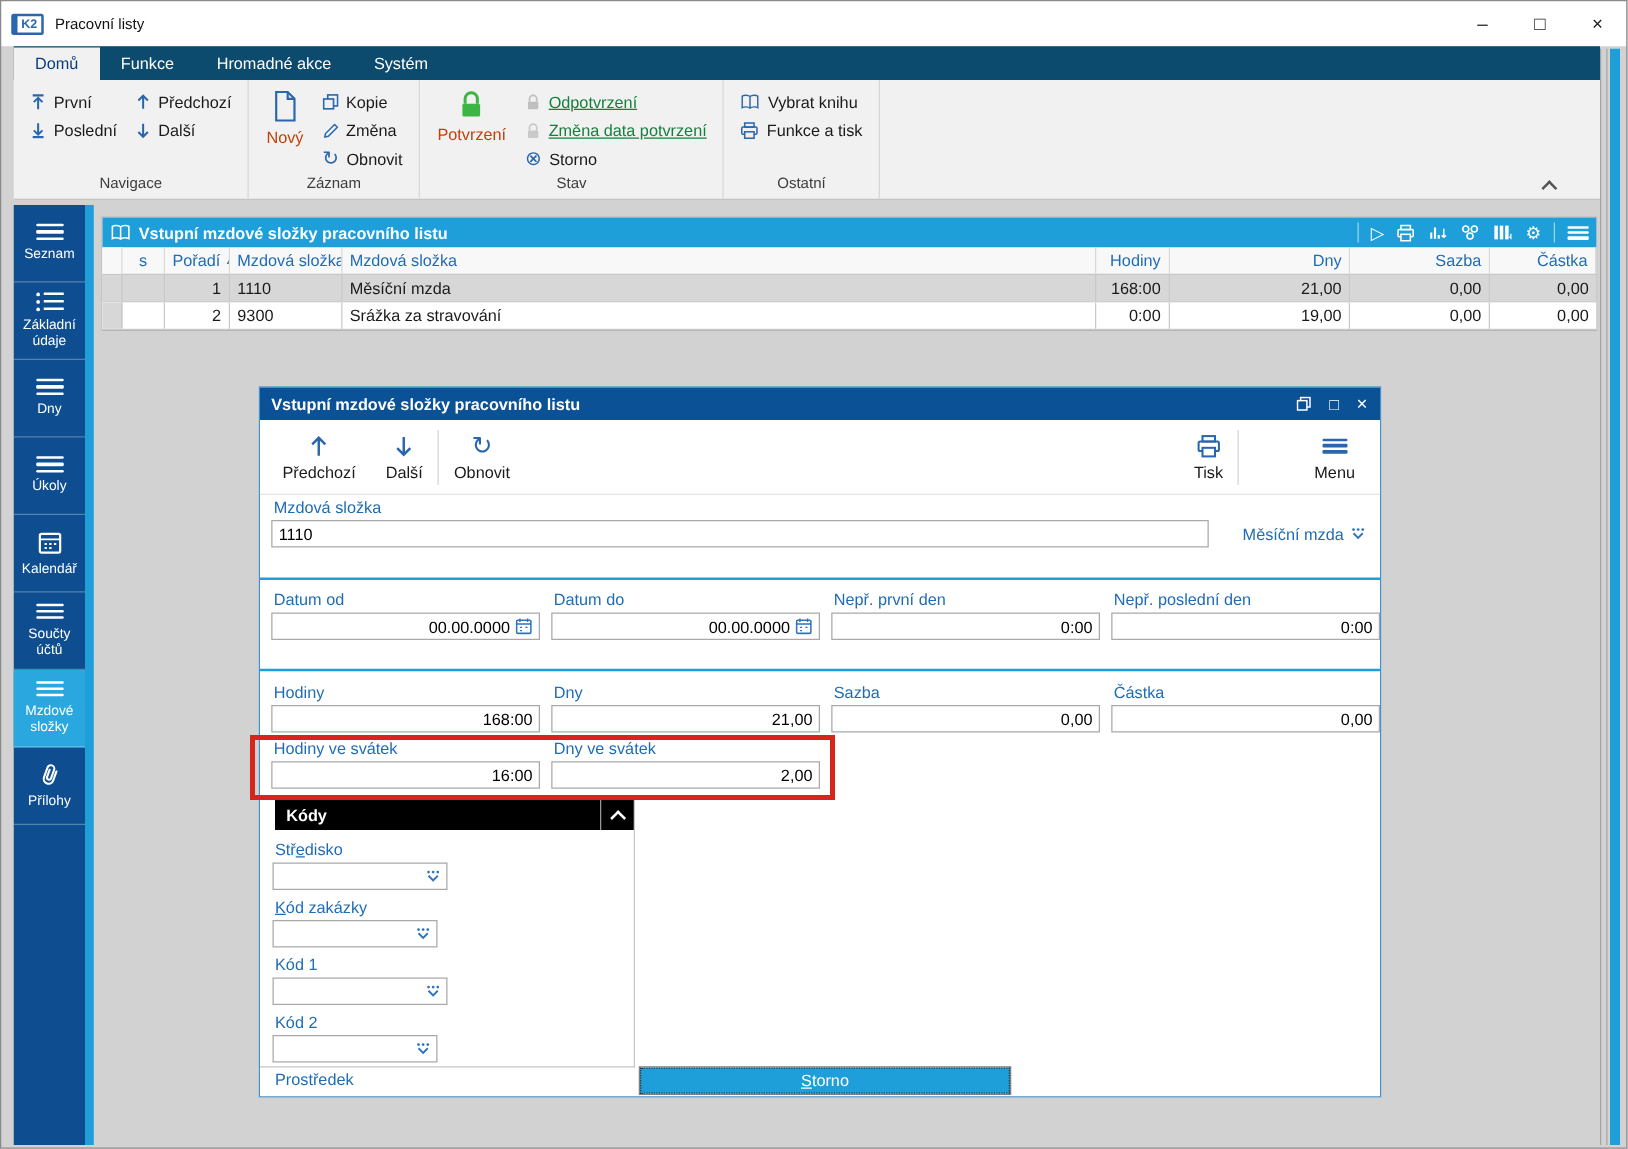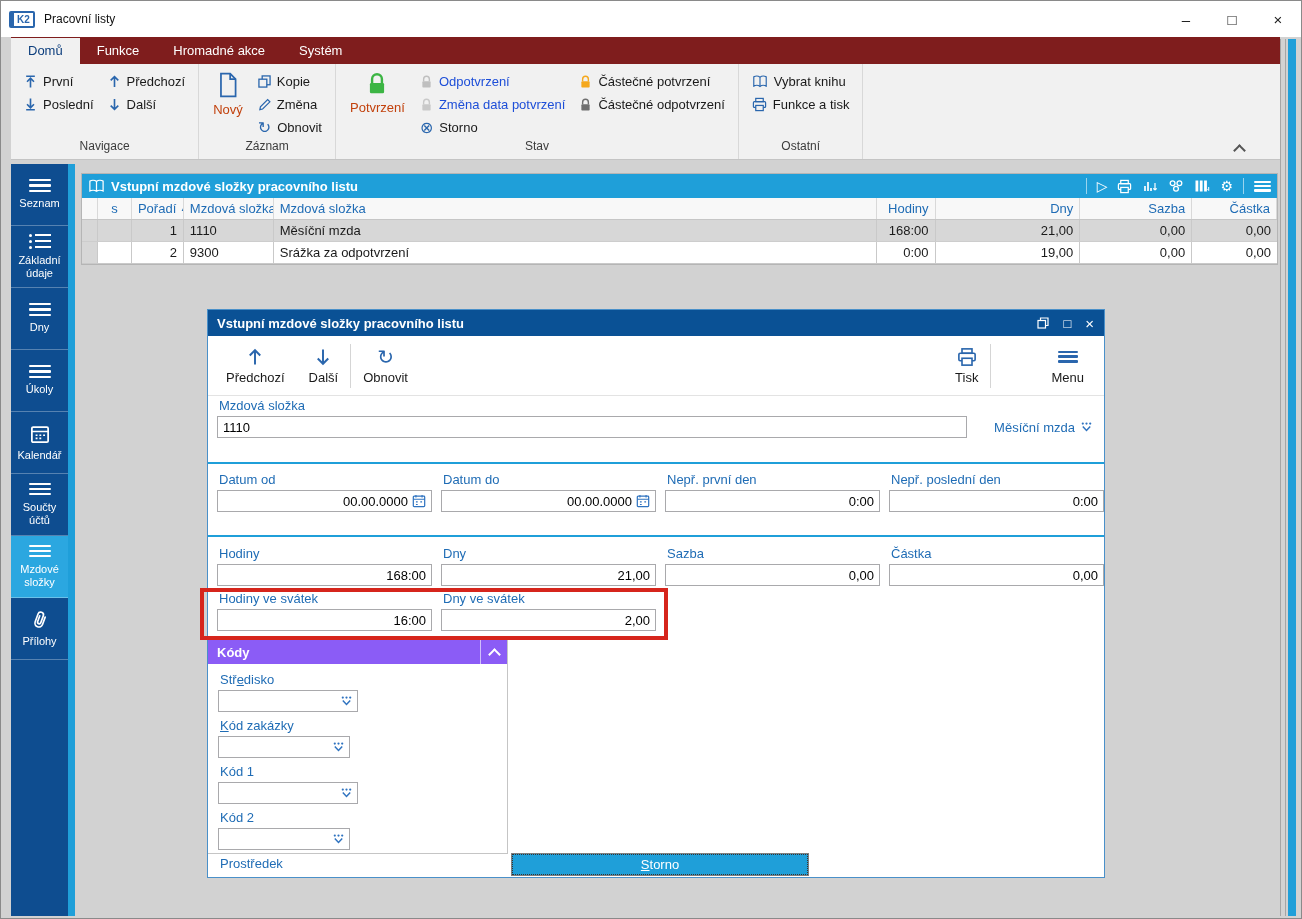--- a/index.html
+++ b/index.html
@@ -7,32 +7,32 @@
 
   
   .titlebar{position:absolute;top:0;left:0;right:0;height:36px;background:#fff;display:flex;align-items:center;}
   .logo{margin-left:8px;width:26px;height:20px;display:flex;align-items:center;}
   .logo .k2box{border:2px solid #2a66ad;border-left:5px solid #2a66ad;color:#2a66ad;font-weight:bold;font-size:10px;padding:1px 3px;border-radius:2px;}
   .win-title{margin-left:9px;font-size:12px;color:#111;}
   .winbtns{margin-left:auto;display:flex;height:36px;}
   .winbtn{width:46px;display:flex;align-items:center;justify-content:center;font-size:15px;color:#222;cursor:default;}
 
   
-  .tabband{position:absolute;top:36px;left:10px;width:1269px;height:27px;background:#7f1d1d;display:flex;align-items:flex-end;}
+  .tabband{position:absolute;top:36px;left:10px;width:1269px;height:27px;background:#0c4a6e;display:flex;align-items:flex-end;}
   .rtab{color:#fff;font-size:13px;padding:5px 17px 6px 17px;}
   .rtab.active{background:#f1f1f1;color:#0b3d7c;}
 
   
   .ribbon{position:absolute;top:63px;left:10px;width:1269px;height:95px;background:#f1f1f1;border-bottom:1px solid #c4c4c4;display:flex;}
   .rgroup{display:flex;flex-direction:column;border-right:1px solid #d8d8d8;}
   .rg-content{height:73px;display:flex;align-items:flex-start;padding:4px 6px 0 6px;box-sizing:border-box;}
   .rg-label{height:21px;text-align:center;font-size:12px;color:#3c3c3c;line-height:18px;}
   .rcol{display:flex;flex-direction:column;margin:2px 4px 0 4px;}
   .rbtn-sm{display:flex;align-items:center;gap:6px;height:23px;font-size:13px;color:#1a1a1a;white-space:nowrap;padding:0 3px;}
-  .rbtn-sm.disabled{color:#1d4ed8;}
+  .rbtn-sm.disabled{color:#15803d;text-decoration:underline;}
   .rbtn-big{display:flex;flex-direction:column;align-items:center;justify-content:flex-start;gap:4px;font-size:13px;color:#c2410c;padding:4px 8px 0 8px;white-space:nowrap;}
   .icb{color:#2a66ad;}
   .glyph16{font-size:16px;line-height:16px;color:#2a66ad;}
   .ribbon-collapse{position:absolute;right:34px;bottom:6px;width:14px;height:10px;display:flex;align-items:center;justify-content:center;}
   .chev-up{width:7px;height:7px;border-left:2px solid #555;border-top:2px solid #555;transform:rotate(45deg);margin-top:4px;}
 
   .lock .shackle{fill:none;stroke:currentColor;stroke-width:2.2;}
   .lock rect{fill:currentColor;}
 
   
@@ -104,21 +104,21 @@
   .wage-lookup{margin-left:auto;display:flex;align-items:center;gap:5px;color:#1f6cb5;font-size:13px;padding-right:2px;}
   .cyanline1{position:absolute;top:152px;left:0;right:0;height:2px;background:#1f9fd9;}
   .cyanline2{position:absolute;top:225px;left:0;right:0;height:2px;background:#1f9fd9;}
 
   .sec-dates{position:absolute;top:162px;left:9px;display:flex;gap:9px;}
   .fld{width:215px;display:flex;flex-direction:column;}
   .sec-amounts{position:absolute;top:236px;left:9px;display:flex;gap:9px;}
   .sec-holiday{position:absolute;top:281px;left:9px;display:flex;gap:9px;}
 
   .codes-panel{position:absolute;top:329px;left:0;width:300px;height:215px;border:1px solid #c5c5c5;border-left:none;box-sizing:border-box;background:#fff;}
-  .codes-header{height:24px;background:#8b5cf6;display:flex;align-items:center;color:#fff;}
+  .codes-header{height:24px;background:#000000;display:flex;align-items:center;color:#fff;margin-left:12px;}
   .codes-title{font-size:13px;font-weight:bold;margin-left:9px;}
   .codes-collapse{margin-left:auto;width:26px;height:24px;display:flex;align-items:center;justify-content:center;border-left:1px solid rgba(255,255,255,.6);}
   .chev-up-w{width:7px;height:7px;border-left:2px solid #fff;border-top:2px solid #fff;transform:rotate(45deg);margin-top:4px;}
   .codes-body{padding:8px 10px;}
   .codes-grid{display:flex;flex-wrap:wrap;}
   .cfld{display:flex;flex-direction:column;margin:0 12px 6px 0;}
   .cfld .finput{justify-content:flex-end;padding:0 4px;}
   .w140{width:140px;} .w132{width:132px;}
   .mn{text-decoration:underline;}
 
@@ -242,36 +242,20 @@
           <div class="rbtn-sm disabled">
             <svg class="lock" width="13" height="14" viewBox="0 0 20 22" style="color:#c9c9c9;">
                 <path class="shackle" d="M5.5 10V6.5a4.5 4.5 0 0 1 9 0V10"></path>
                 <rect x="3.5" y="10" width="13" height="9.5" rx="1.2"></rect>
               </svg>
             <span>Změna data potvrzení</span>
           </div>
           <div class="rbtn-sm">
             <span class="glyph16">⊗</span>
             <span>Storno</span>
-          </div>
-        </div>
-        <div class="rcol">
-          <div class="rbtn-sm">
-            <svg class="lock" width="13" height="14" viewBox="0 0 20 22" style="color:#f5a81c;">
-                <path class="shackle" d="M5.5 10V6.5a4.5 4.5 0 0 1 9 0V10"></path>
-                <rect x="3.5" y="10" width="13" height="9.5" rx="1.2"></rect>
-              </svg>
-            <span>Částečné potvrzení</span>
-          </div>
-          <div class="rbtn-sm">
-            <svg class="lock" width="13" height="14" viewBox="0 0 20 22" style="color:#6f6f6f;">
-                <path class="shackle" d="M5.5 10V6.5a4.5 4.5 0 0 1 9 0V10"></path>
-                <rect x="3.5" y="10" width="13" height="9.5" rx="1.2"></rect>
-              </svg>
-            <span>Částečné odpotvrzení</span>
           </div>
         </div>
       </div>
       <div class="rg-label">Stav</div>
     </div>
 
     <div class="rgroup">
       <div class="rg-content">
         <div class="rcol">
           <div class="rbtn-sm">
@@ -449,21 +433,21 @@
       <span class="gc gcd">21,00</span>
       <span class="gc gcr">0,00</span>
       <span class="gc gca">0,00</span>
     </div>
 
     <div class="grow r2">
       <span class="gc gc0"></span>
       <span class="gc gcs"></span>
       <span class="gc gcord">2</span>
       <span class="gc gccode">9300</span>
-      <span class="gc gcname">Srážka za odpotvrzení</span>
+      <span class="gc gcname">Srážka za stravování</span>
       <span class="gc gch">0:00</span>
       <span class="gc gcd">19,00</span>
       <span class="gc gcr">0,00</span>
       <span class="gc gca">0,00</span>
     </div>
   </div>
 
   <div class="dialog">
     <div class="dlg-titlebar">
       <span class="dlg-title">Vstupní mzdové složky pracovního listu</span>

